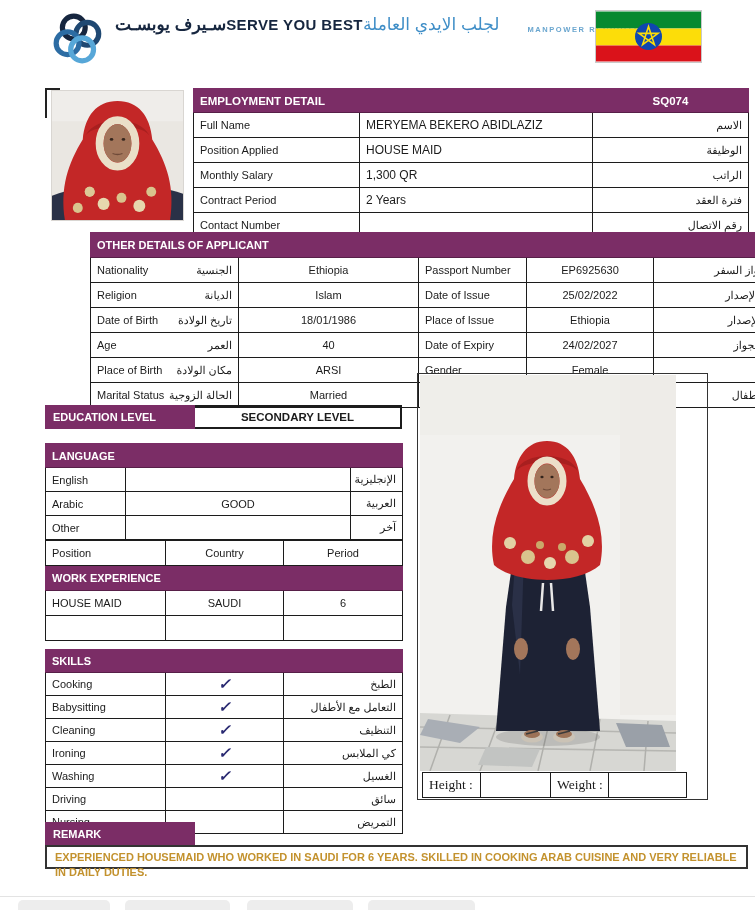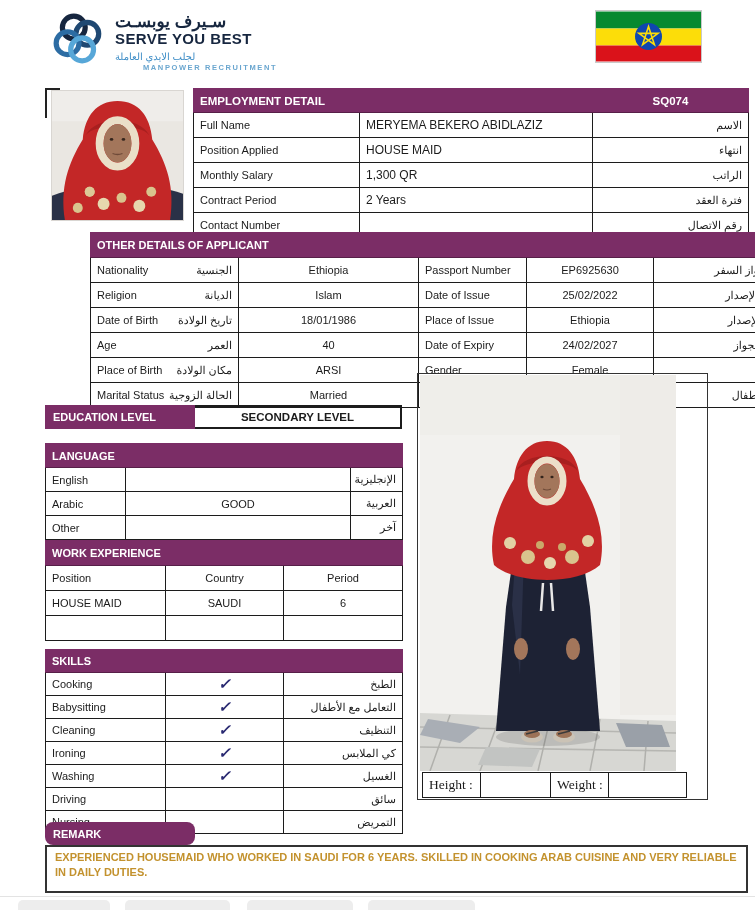--- a/index.html
+++ b/index.html
@@ -2,24 +2,24 @@
 <html><head>
 <meta charset="utf-8">
 <style>
   html,body{margin:0;padding:0;background:#fff;}
   .page{position:relative;width:755px;height:910px;background:#ffffff;overflow:hidden;
         font-family:"Liberation Sans",sans-serif;color:#1b1b1b;}
 
   
   .hdr{position:absolute;left:52px;top:10px;display:flex;align-items:flex-start;gap:9px;}
   .logo-glyph{width:54px;height:58px;flex:0 0 auto;}
-  .logo-text{display:flex;flex-direction:column;align-items:flex-start;line-height:1.12;padding-top:2px;}
+  .logo-text{display:flex;align-items:flex-end;line-height:1.12;padding-top:2px;}
   .logo-ar{font-size:17px;font-weight:bold;color:#16263f;direction:rtl;}
   .logo-en{font-size:15px;font-weight:bold;color:#16263f;letter-spacing:.4px;}
-  .logo-ar2{font-size:10px;color:#3f8ec7;direction:rtl;margin-top:3px;}
+  .logo-ar2{font-size:17px;color:#3f8ec7;direction:rtl;margin-top:3px;}
   .logo-en2{font-size:7.5px;color:#6aa6cf;letter-spacing:1.6px;font-weight:bold;margin-top:2px;margin-left:28px;}
   .flag{position:absolute;left:595px;top:10px;width:105px;height:51px;border:1px solid #c9c9c9;}
 
   
   table{border-collapse:collapse;table-layout:fixed;}
   td{border:1px solid #1c1c1c;font-size:11px;padding:0 6px;vertical-align:middle;overflow:hidden;white-space:nowrap;}
   .bar-cell{background:#7b2d66;color:#fff;font-weight:bold;border-color:#7b2d66 #7b2d66 #571f48 #7b2d66;}
   .ar{direction:rtl;text-align:right;font-size:11px;}
   .ctr{text-align:center;}
 
@@ -56,22 +56,22 @@
   .check{color:#2a2a72;font-size:15px;font-weight:bold;font-style:italic;text-align:center;}
 
   
   .photocol{position:absolute;left:417px;top:373px;width:291px;height:427px;border:1.2px solid #333;box-sizing:border-box;}
   .fullphoto{position:absolute;left:2px;top:1px;width:256px;height:396px;}
   .hw-table{position:absolute;left:4px;top:398px;width:264px;font-family:"Liberation Serif",serif;}
   .hw-table td{height:24px;font-size:13.5px;font-family:"Liberation Serif",serif;}
 
   
   .remark-title{position:absolute;left:45px;top:822px;width:150px;height:23px;background:#7b2d66;
-      color:#fff;font-weight:bold;font-size:11px;display:flex;align-items:center;padding-left:8px;box-sizing:border-box;border-radius:8px;}
-  .remark-box{position:absolute;left:45px;top:845px;width:703px;height:48px;border:2px solid #333;
+      color:#fff;font-weight:bold;font-size:11px;display:flex;align-items:center;padding-left:8px;box-sizing:border-box;}
+  .remark-box{position:absolute;left:45px;top:845px;width:703px;height:24px;border:2px solid #333;
       box-sizing:border-box;padding:3px 8px;color:#c3922e;font-weight:bold;font-size:11px;line-height:15px;}
 
   
   .bottom-line{position:absolute;left:0;top:896px;width:755px;height:1px;background:#e3e3e3;}
   .ghost-tab{position:absolute;top:900px;height:14px;background:#ededed;border-radius:5px 5px 0 0;}
   .gt1{left:18px;width:92px;}
   .gt2{left:125px;width:105px;}
   .gt3{left:247px;width:106px;}
   .gt4{left:368px;width:107px;}
 </style>
@@ -138,21 +138,21 @@
         <td class="bar-cell ctr">SQ074</td>
       </tr>
       <tr>
         <td>Full Name</td>
         <td class="emp-val">MERYEMA BEKERO ABIDLAZIZ</td>
         <td class="ar" dir="rtl">الاسم</td>
       </tr>
       <tr>
         <td>Position Applied</td>
         <td class="emp-val">HOUSE MAID</td>
-        <td class="ar" dir="rtl">انتهاء</td>
+        <td class="ar" dir="rtl">الوظيفة</td>
       </tr>
       <tr>
         <td>Monthly Salary</td>
         <td class="emp-val">1,300  QR</td>
         <td class="ar" dir="rtl">الراتب</td>
       </tr>
       <tr>
         <td>Contract Period</td>
         <td class="emp-val">2 Years</td>
         <td class="ar" dir="rtl">فترة العقد</td>
@@ -291,26 +291,26 @@
       </table>
 
     <table class="we-table">
       <colgroup>
           <col style="width:120px">
           <col style="width:118px">
           <col style="width:119px">
         </colgroup>
       <tbody>
           <tr>
-        <td class="bar-cell" colspan="3">WORK EXPERIENCE</td>
-      </tr>
-      <tr>
         <td>Position</td>
         <td class="ctr">Country</td>
         <td class="ctr">Period</td>
+      </tr>
+      <tr>
+        <td class="bar-cell" colspan="3">WORK EXPERIENCE</td>
       </tr>
       <tr>
         <td>HOUSE MAID</td>
         <td class="ctr">SAUDI</td>
         <td class="ctr">6</td>
       </tr>
       <tr>
         <td></td>
         <td class="ctr"></td>
         <td class="ctr"></td>

